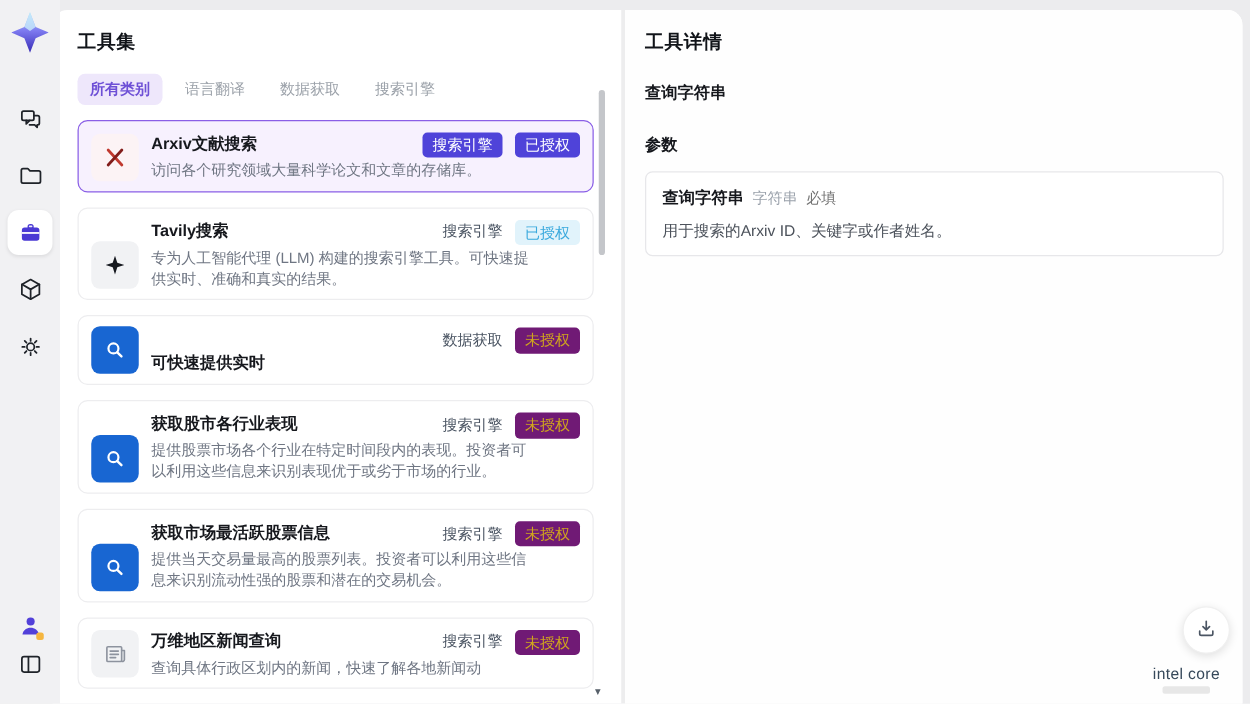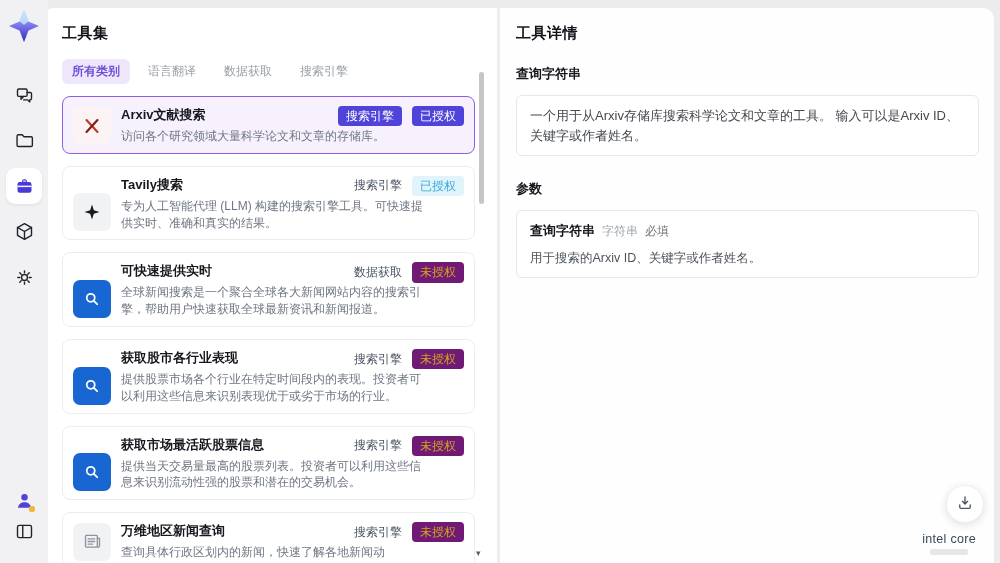--- a/index.html
+++ b/index.html
@@ -225,21 +225,20 @@
 
   <div class="tool-card">
     <div class="tool-icon ic-magnifier">
               <svg width="20" height="20" viewBox="0 0 24 24" fill="none">
                 <circle cx="10.5" cy="10.5" r="4.8" stroke="#ffffff" stroke-width="2.1"></circle>
                 <path d="M14.2 14.2l4 4" stroke="#ffffff" stroke-width="2.3" stroke-linecap="round"></path>
               </svg>
             </div>
     <div class="tool-main">
       <div class="tool-name">可快速提供实时</div>
-      <div class="tool-desc">全球新闻搜索是一个聚合全球各大新闻网站内容的搜索引擎，帮助用户快速获取全球最新资讯和新闻报道。</div>
     </div>
     <div class="badges">
       <span class="cat cat-plain">数据获取</span>
       <span class="auth badge auth-orange">未授权</span>
     </div>
   </div>
 
   <div class="tool-card">
     <div class="tool-icon ic-magnifier">
               <svg width="20" height="20" viewBox="0 0 24 24" fill="none">
@@ -293,21 +292,20 @@
   </div>
 </div>
       <div class="scroll-thumb"></div>
       <div class="scroll-down">▾</div>
     </section>
 
     <section class="detail-panel">
       <h1 class="detail-title">工具详情</h1>
 
       <h2 class="section-h">查询字符串</h2>
-      <div class="box">一个用于从Arxiv存储库搜索科学论文和文章的工具。 输入可以是Arxiv ID、关键字或作者姓名。</div>
 
       <h2 class="section-h params-h">参数</h2>
       <div class="box">
         <div class="param-head">
           <span class="param-name">查询字符串</span>
           <span class="param-type">字符串</span>
           <span class="param-req">必填</span>
         </div>
         <div class="param-desc">用于搜索的Arxiv ID、关键字或作者姓名。</div>
       </div>

